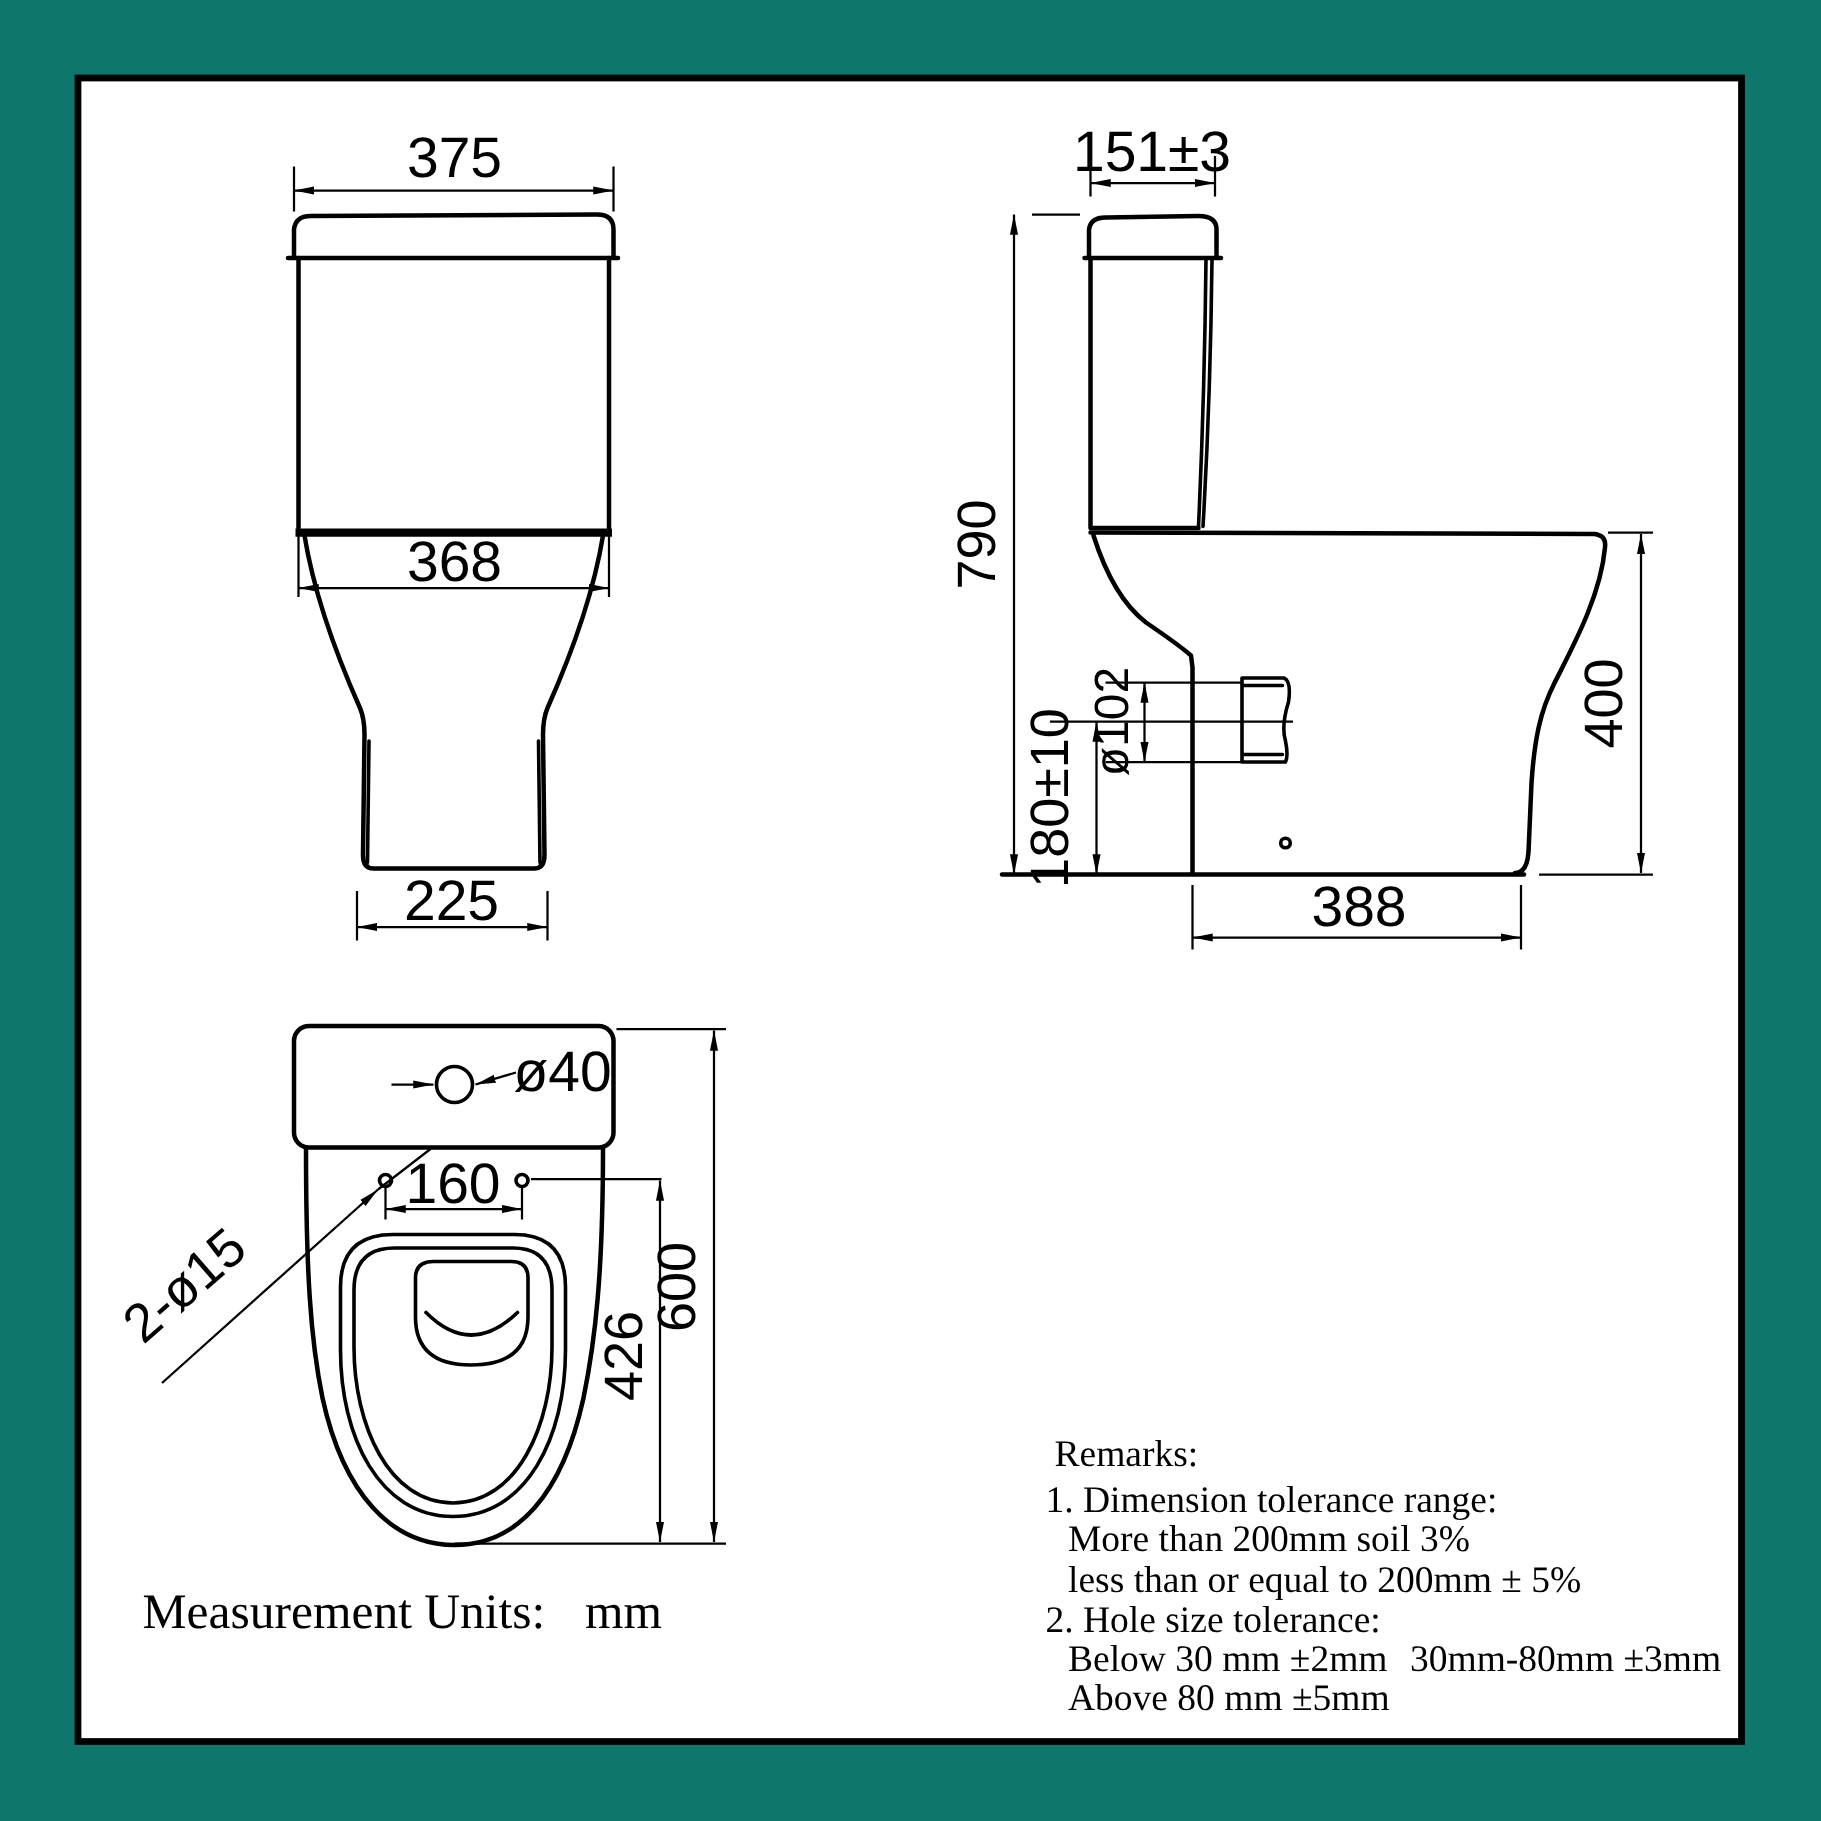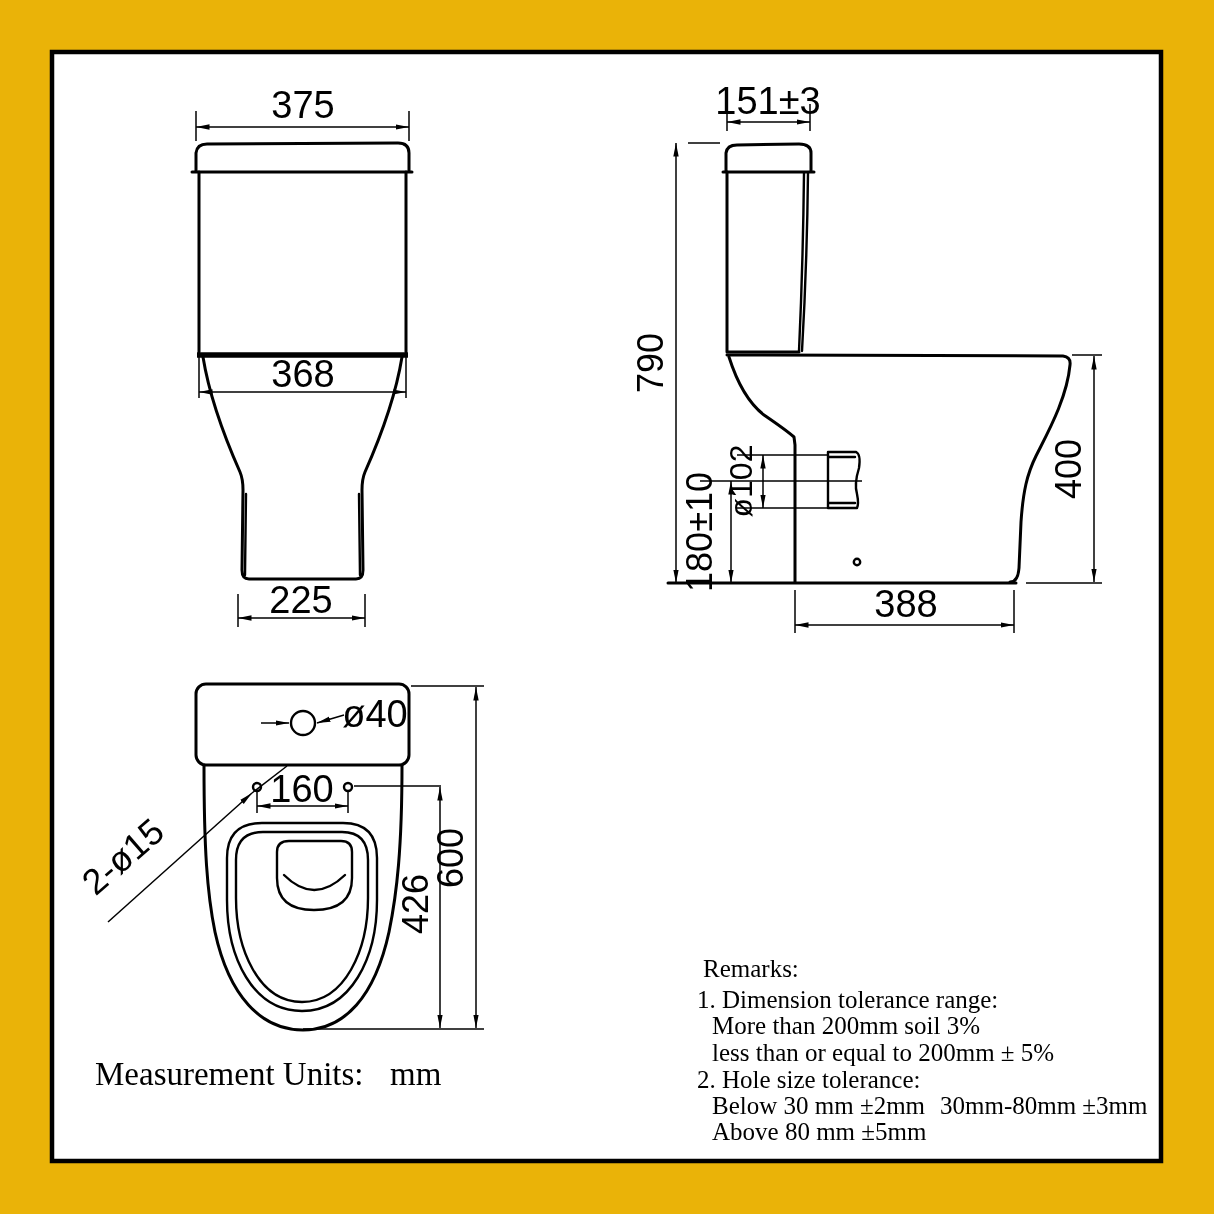--- a/index.html
+++ b/index.html
@@ -1,16 +1,16 @@
 <!DOCTYPE html>
 <html><head>
 <meta charset="utf-8">
 <style>
   html,body{margin:0;padding:0;background:#ffffff;}
-  .page{position:relative;width:1214px;height:1214px;background:#eab308;overflow:hidden;text-decoration:underline;}
+  .page{position:relative;width:1214px;height:1214px;background:#0f766e;overflow:hidden;text-decoration:underline;}
   svg{position:absolute;left:0;top:0;}
   .outline{stroke:#000;stroke-width:3;fill:none;stroke-linecap:round;stroke-linejoin:round;}
   .outline2{stroke:#000;stroke-width:2.4;fill:none;stroke-linecap:round;stroke-linejoin:round;}
   .thick{stroke:#000;stroke-width:5.5;fill:none;stroke-linecap:butt;}
   .thin{stroke:#000;stroke-width:1.5;fill:none;}
   .dim-text{font-family:"Liberation Sans","DejaVu Sans",sans-serif;font-size:38px;fill:#000;}
   .dim-text-r{font-family:"Liberation Sans","DejaVu Sans",sans-serif;font-size:36px;fill:#000;}
   .dim-text-s{font-family:"Liberation Sans","DejaVu Sans",sans-serif;font-size:32px;fill:#000;}
   .serif-big{font-family:"Liberation Serif","DejaVu Serif",serif;font-size:33px;fill:#000;}
   .serif-rem{font-family:"Liberation Serif","DejaVu Serif",serif;font-size:25px;fill:#000;}

